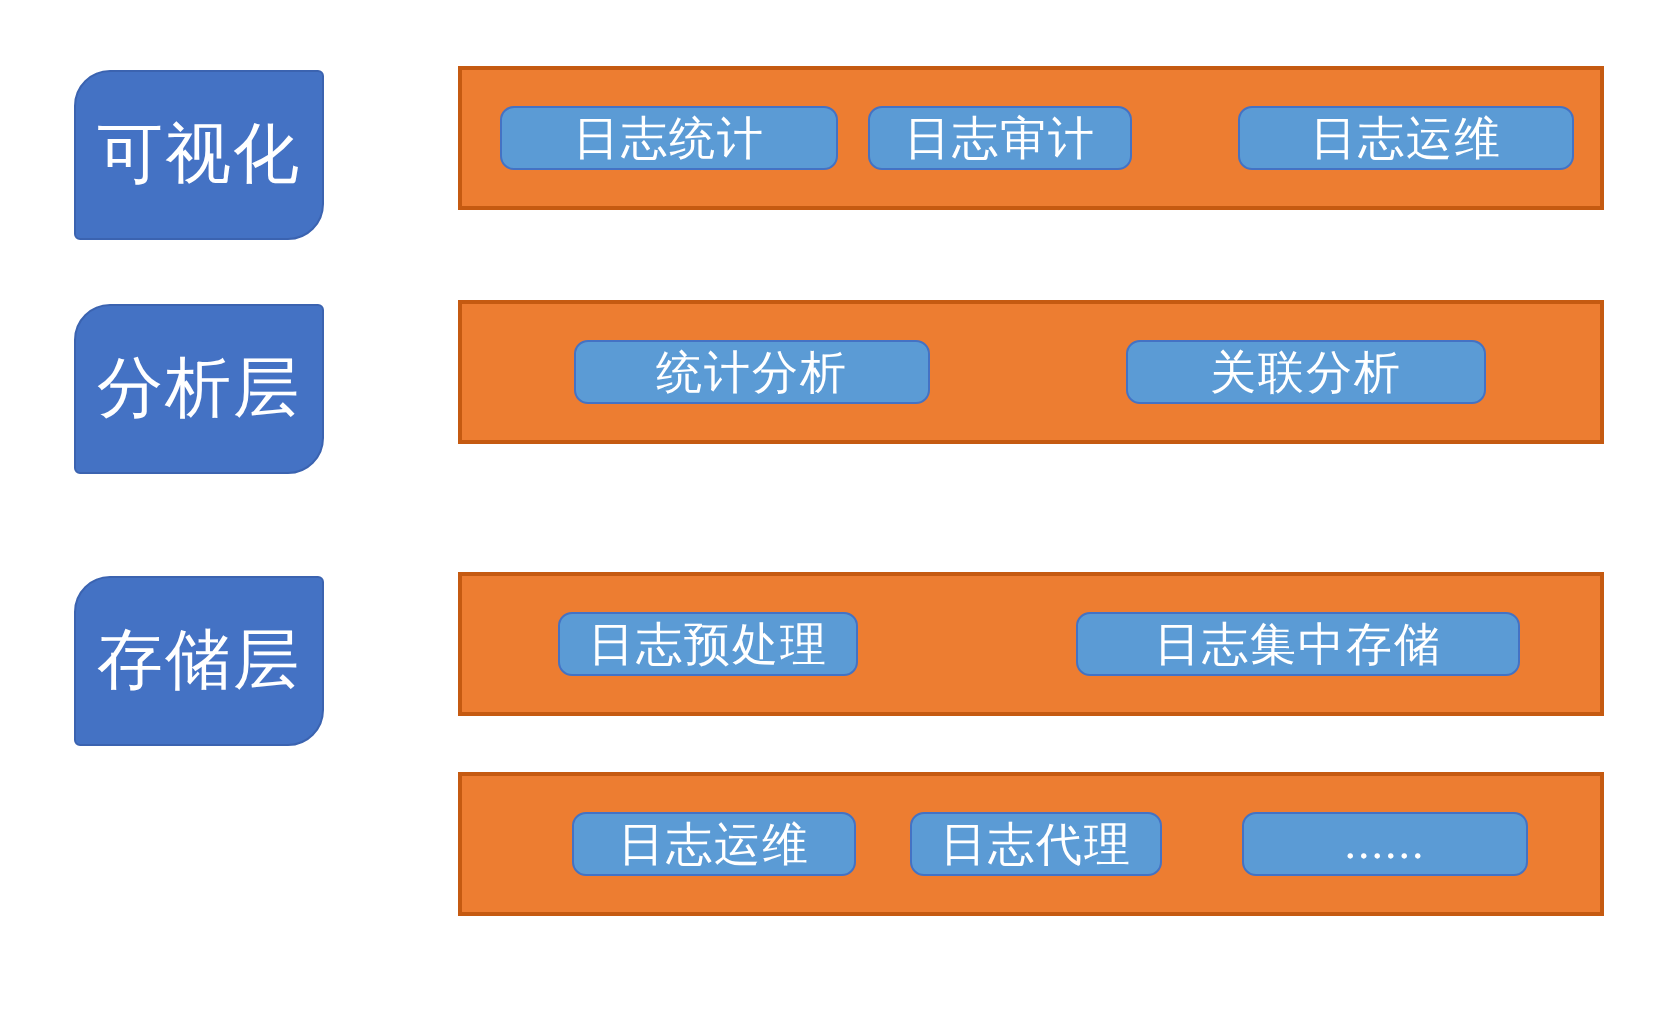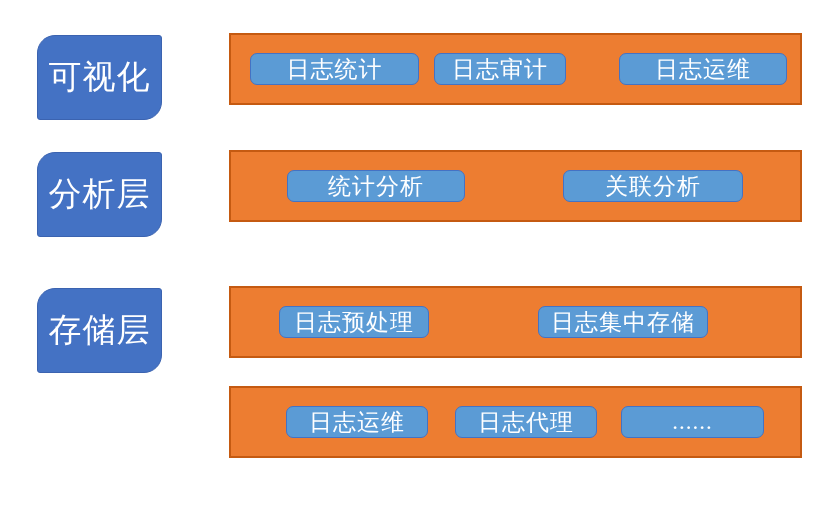--- a/index.html
+++ b/index.html
@@ -96,32 +96,32 @@
   </div>
 
   <div class="row row-2">
     <div class="layer-box">
       <span>存储层</span>
     </div>
     <div class="band">
       <div class="chip" style="left:48px;width:150px">
         <span>日志预处理</span>
       </div>
-      <div class="chip" style="left:307px;width:170px">
+      <div class="chip" style="left:307px;width:222px">
         <span>日志集中存储</span>
       </div>
     </div>
   </div>
 
   <div class="row row-3">
     <div class="band">
       <div class="chip" style="left:55px;width:142px">
         <span>日志运维</span>
       </div>
-      <div class="chip" style="left:224px;width:142px">
+      <div class="chip" style="left:224px;width:126px">
         <span>日志代理</span>
       </div>
       <div class="chip" style="left:390px;width:143px">
         <span>......</span>
       </div>
     </div>
   </div>
 
 </div>
 

